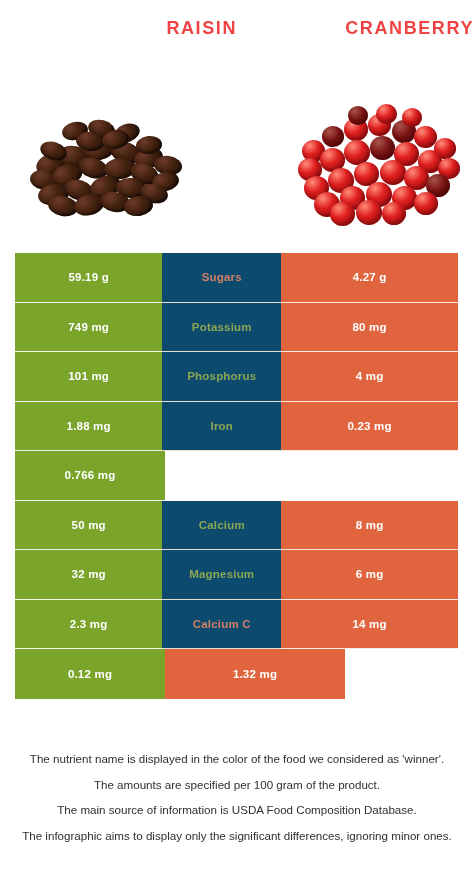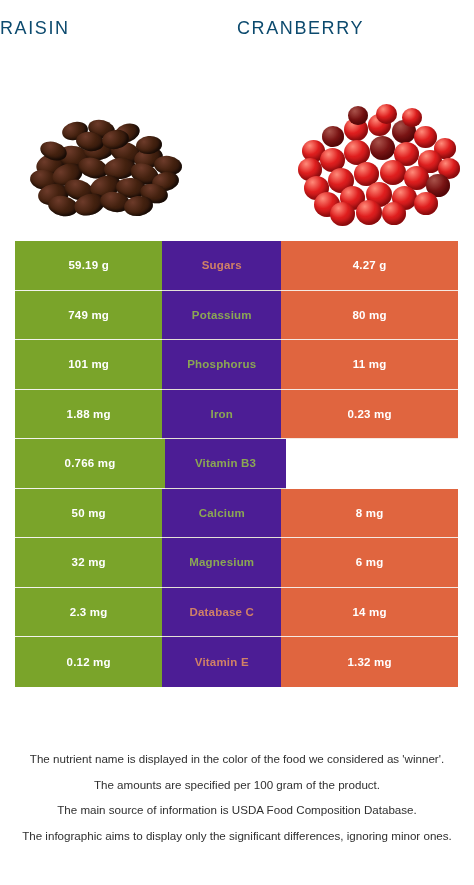--- a/index.html
+++ b/index.html
@@ -23,25 +23,25 @@
   .titles {
     position: absolute;
     top: 18px;
     left: 0;
     width: 474px;
     height: 34px;
     display: flex;
   }
   .title {
     flex: 1;
-    text-align: left;
+    text-align: right;
     font-size: 18px;
     letter-spacing: 1.6px;
-    color: #0c4a6e;
-    font-weight: 400;
+    color: #ef4444;
+    font-weight: 700;
     font-family: "Liberation Sans", sans-serif;
   }
 
   
   .hero {
     position: absolute;
     top: 96px;
     left: 0;
     width: 474px;
     height: 128px;
@@ -84,21 +84,21 @@
     letter-spacing: 1px;
     line-height: 1;
     font-family: "Liberation Sans", sans-serif;
   }
   .vs-v { color: #7aa52b; }
   .vs-s { color: #e1714e; }
 
   
   .table {
     position: absolute;
-    top: 241px;
+    top: 253px;
     left: 15px;
     width: 443px;
   }
 
   .row {
     display: flex;
     height: 49.5px;
     align-items: stretch;
   }
 
@@ -112,21 +112,21 @@
   }
 
   .cell-left {
     width: 150px;
     background: #7aa42a;
     color: #ffffff;
     border-bottom: 1.5px solid #f2f3ec;
   }
   .cell-mid {
     width: 121px;
-    background: #4c1d95;
+    background: #0c4a6e;
     border-bottom: 1.2px solid #e4e0d6;
   }
   .cell-right {
     width: 180px;
     background: #e0653f;
     color: #ffffff;
     border-bottom: 1.5px solid #f6e9e2;
   }
 
   .row:last-child .cell-left,
@@ -246,61 +246,55 @@
         <div class="cell cell-mid">
           <span class="nutrient win-green">Potassium</span>
         </div>
         <div class="cell cell-right">80 mg</div>
       </div>
       <div class="row">
         <div class="cell cell-left">101 mg</div>
         <div class="cell cell-mid">
           <span class="nutrient win-green">Phosphorus</span>
         </div>
-        <div class="cell cell-right">11 mg</div>
+        <div class="cell cell-right">4 mg</div>
       </div>
       <div class="row">
         <div class="cell cell-left">1.88 mg</div>
         <div class="cell cell-mid">
           <span class="nutrient win-green">Iron</span>
         </div>
         <div class="cell cell-right">0.23 mg</div>
       </div>
       <div class="row">
         <div class="cell cell-left">0.766 mg</div>
-        <div class="cell cell-mid">
-          <span class="nutrient win-green">Vitamin B3</span>
-        </div>
       </div>
       <div class="row">
         <div class="cell cell-left">50 mg</div>
         <div class="cell cell-mid">
           <span class="nutrient win-green">Calcium</span>
         </div>
         <div class="cell cell-right">8 mg</div>
       </div>
       <div class="row">
         <div class="cell cell-left">32 mg</div>
         <div class="cell cell-mid">
           <span class="nutrient win-green">Magnesium</span>
         </div>
         <div class="cell cell-right">6 mg</div>
       </div>
       <div class="row">
         <div class="cell cell-left">2.3 mg</div>
         <div class="cell cell-mid">
-          <span class="nutrient win-orange">Database C</span>
+          <span class="nutrient win-orange">Calcium C</span>
         </div>
         <div class="cell cell-right">14 mg</div>
       </div>
       <div class="row">
         <div class="cell cell-left">0.12 mg</div>
-        <div class="cell cell-mid">
-          <span class="nutrient win-orange">Vitamin E</span>
-        </div>
         <div class="cell cell-right">1.32 mg</div>
       </div>
     </div>
 
   <div class="footer">
     <p>The nutrient name is displayed in the color of the food we considered as 'winner'.</p>
     <p>The amounts are specified per 100 gram of the product.</p>
     <p>The main source of information is USDA Food Composition Database.</p>
     <p>The infographic aims to display only the significant differences, ignoring minor ones.</p>
   </div>

